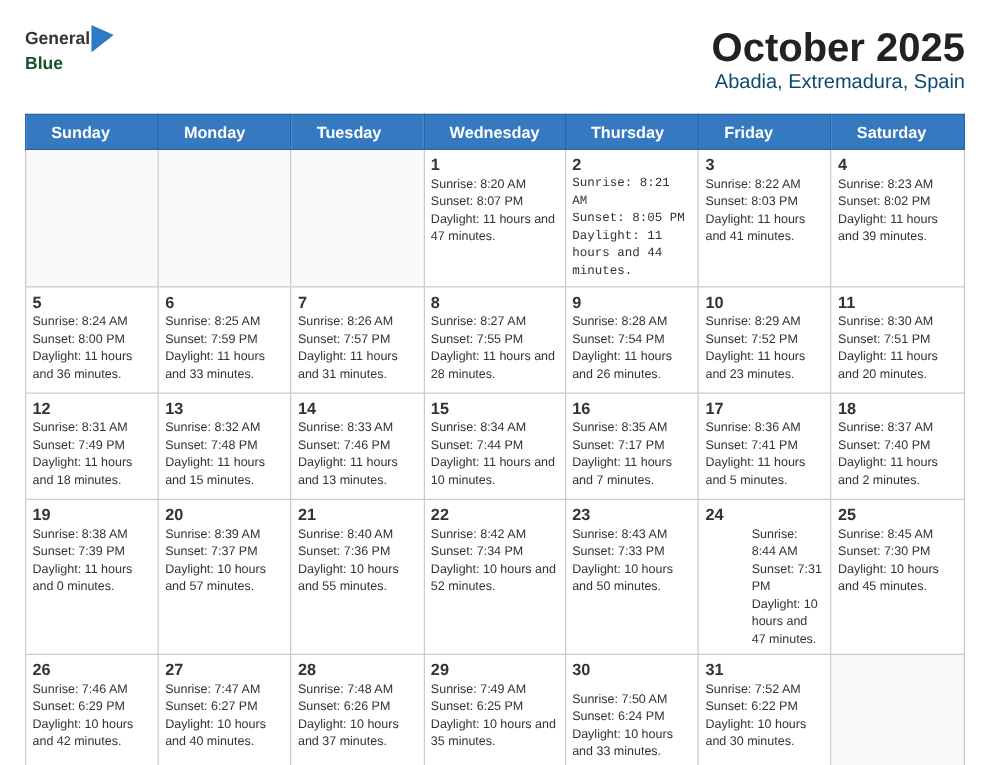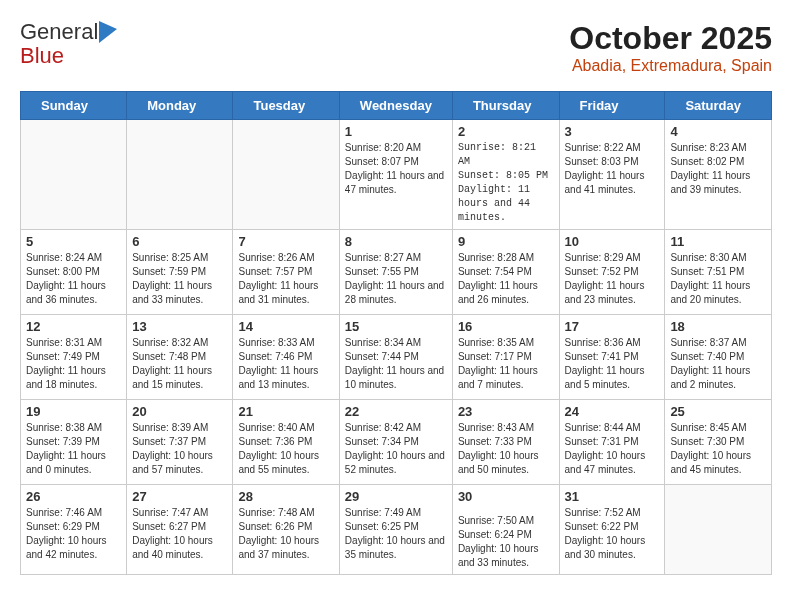--- a/index.html
+++ b/index.html
@@ -14,43 +14,43 @@
       display: flex;
       justify-content: space-between;
       align-items: flex-start;
       margin-bottom: 16px;
     }
     .logo {
       display: flex;
       align-items: center;
     }
     .logo-text {
-      font-size: 22px;
-      font-weight: normal;
+      font-size: 14px;
+      font-weight: bold;
       line-height: 1.1;
     }
     .logo-general { color: #333; }
-    .logo-blue { color: #b91c1c; }
+    .logo-blue { color: #14532d; }
     .logo-icon {
       width: 18px;
       height: 22px;
       margin-left: 1px;
     }
     .title-block {
       text-align: right;
       margin-left: 40px;
     }
     .month-title {
       font-size: 32px;
       font-weight: bold;
       color: #222;
     }
     .location {
       font-size: 16px;
-      color: #c2410c;
+      color: #0c4a6e;
     }
     .calendar {
       width: 100%;
       border-collapse: collapse;
       border: 1px solid #ccc;
     }
     .calendar th {
       background: #3579c0;
       color: #fff;
       font-size: 13px;
@@ -264,21 +264,21 @@
 Daylight: 10 hours and 52 minutes.</div>
         </td>
         <td>
           <span class="day-num">23</span>
           <div class="day-info" style="white-space: pre-line;">Sunrise: 8:43 AM
 Sunset: 7:33 PM
 Daylight: 10 hours and 50 minutes.</div>
         </td>
         <td>
           <span class="day-num">24</span>
-          <div class="day-info" style="white-space: pre-line;">Sunrise: 8:44 AM
+          <div class="day-info" style="white-space: pre-line; margin-left: 37px;">Sunrise: 8:44 AM
 Sunset: 7:31 PM
 Daylight: 10 hours and 47 minutes.</div>
         </td>
         <td>
           <span class="day-num">25</span>
           <div class="day-info" style="white-space: pre-line;">Sunrise: 8:45 AM
 Sunset: 7:30 PM
 Daylight: 10 hours and 45 minutes.</div>
         </td>
       </tr>

